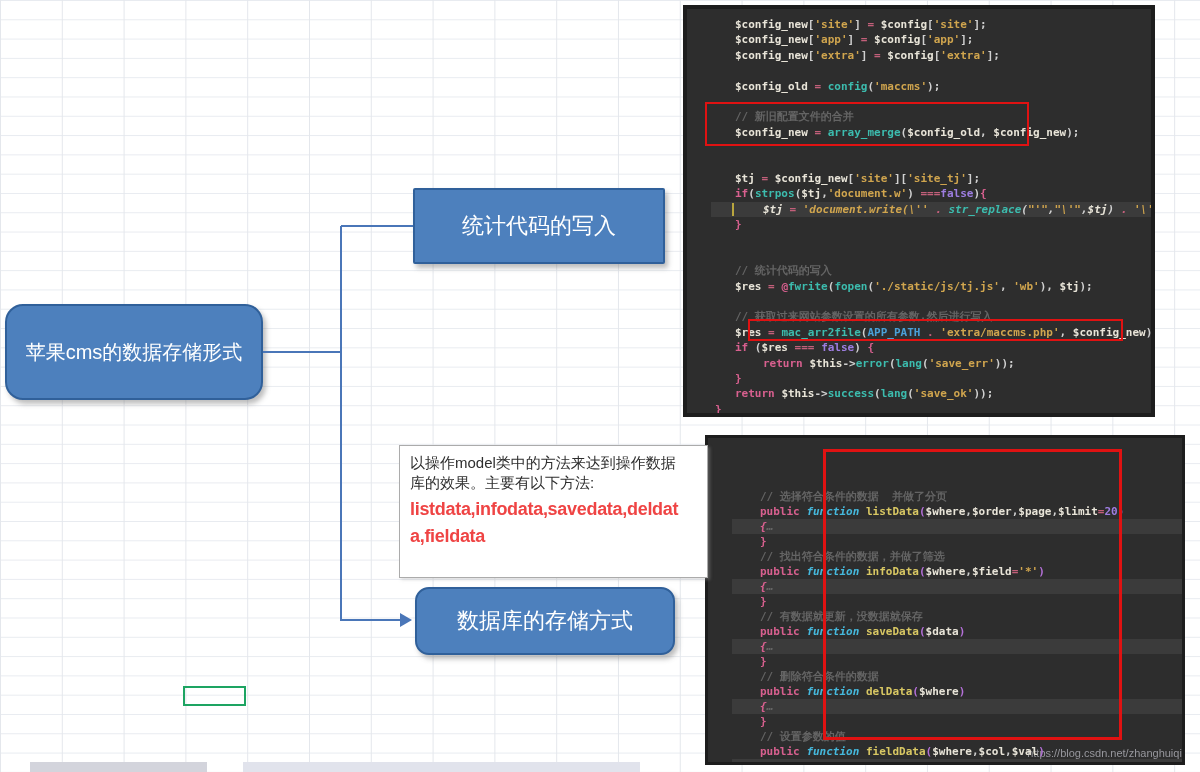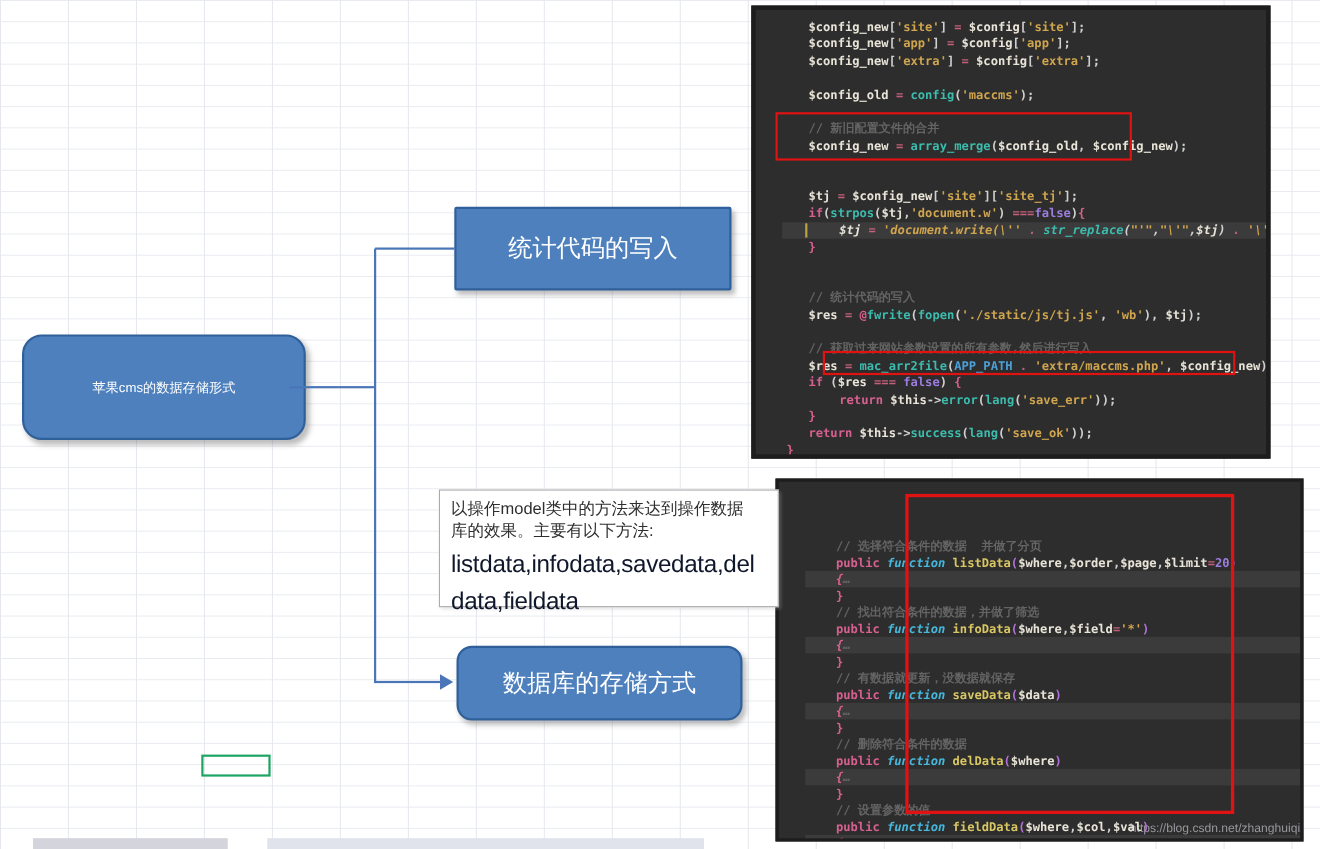--- a/index.html
+++ b/index.html
@@ -15,45 +15,45 @@
     background-size:61.8px 19.3px;
   }
 
   
   .node {
     position:absolute; display:flex; align-items:center; justify-content:center;
     background:#4d80bd; border:2px solid #30609a; color:#ffffff;
     box-shadow:3px 4px 5px rgba(110,110,110,.45);
     text-align:center;
   }
-  #node-root  { left:20px;  top:304px; width:258px; height:96px; border-radius:18px; font-size:12px; }
+  #node-root  { left:5px;  top:304px; width:258px; height:96px; border-radius:18px; font-size:20px; }
   #node-file  { left:413px; top:188px; width:252px; height:76px; border-radius:2px;  font-size:22px; }
   #node-db    { left:415px; top:587px; width:260px; height:68px; border-radius:14px; font-size:22px; }
 
   .connector { position:absolute; background:#4a76b8; z-index:1; }
   #conn-h1 { left:263px; top:351px; width:78px;  height:2px; }
   #conn-v  { left:340px; top:226px; width:2px;   height:395px; }
   #conn-h2 { left:341px; top:225px; width:72px;  height:2px; }
   #conn-h3 { left:341px; top:619px; width:61px;  height:2px; }
   #arrowhead {
     position:absolute; left:400px; top:613px; width:0; height:0; z-index:1;
     border-top:7px solid transparent; border-bottom:7px solid transparent;
     border-left:12px solid #4a76b8;
   }
 
   
   #note-box {
-    position:absolute; left:399px; top:445px; width:309px; height:107px;
+    position:absolute; left:399px; top:445px; width:309px; height:133px;
     background:#ffffff; border:1px solid #ababab; z-index:5;
     padding:7px 19px 0 10px; box-shadow:2px 2px 3px rgba(170,170,170,.35);
   }
   #note-intro { font-size:15px; line-height:1.35; color:#2e2e2e; }
   #note-methods {
-    font-size:22px; line-height:1.55; color:#0f172a; margin-top:2px;
-    word-break:break-all; font-weight:400; letter-spacing:-0.3px;
+    font-size:18px; line-height:1.55; color:#ef4444; margin-top:2px;
+    word-break:break-all; font-weight:700; letter-spacing:-0.3px;
   }
 
   
   .code-shot {
     position:absolute; background:#2d2d2d; border:4px solid #1d1d1d;
     font-family:"DejaVu Sans Mono","Liberation Mono",monospace;
     font-size:11px; font-weight:600; color:#d0d0d0;
     white-space:pre; overflow:hidden; z-index:2;
   }
   #code-top    { left:683px; top:5px;   width:472px; height:412px; padding-top:8px; }

